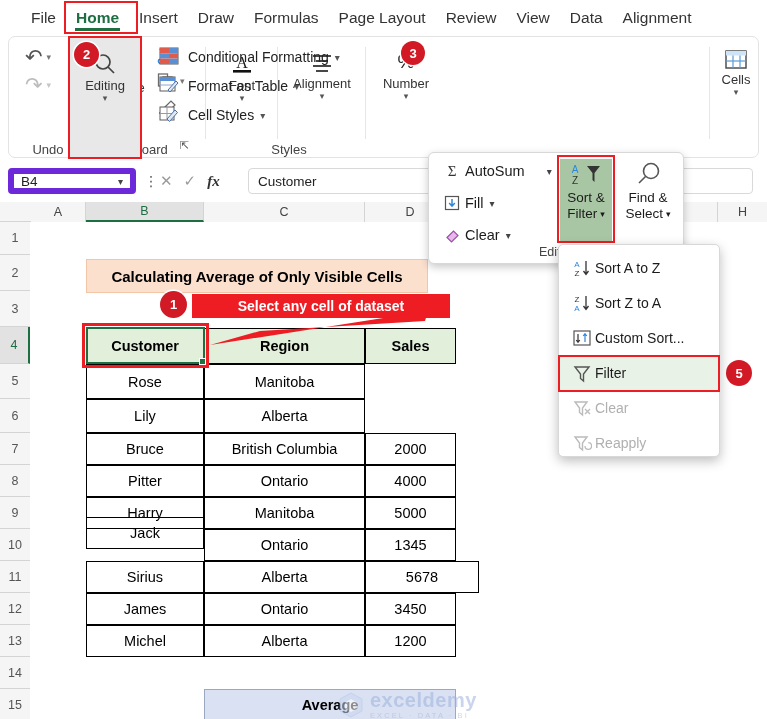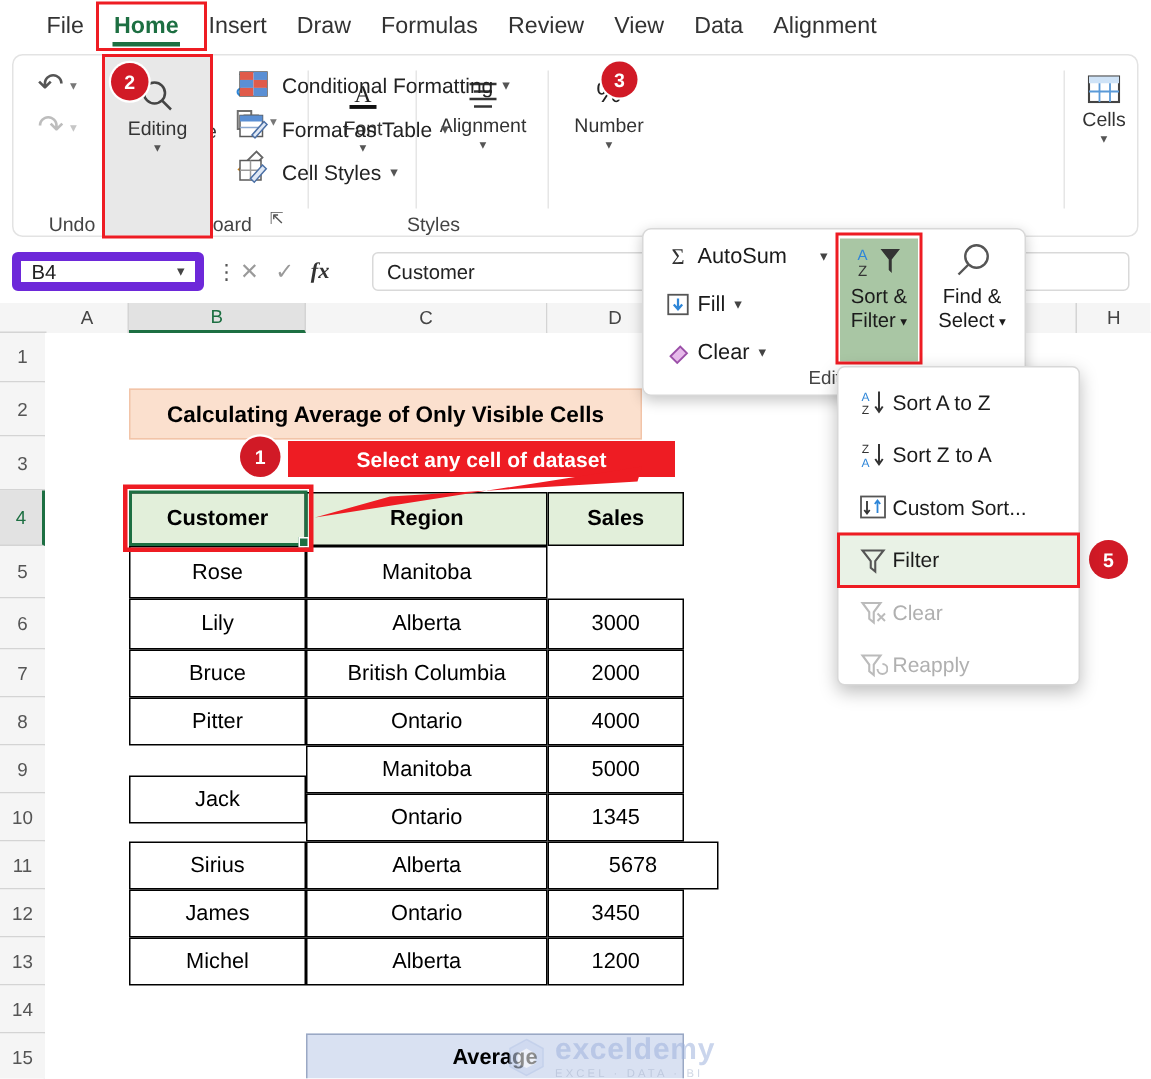--- a/index.html
+++ b/index.html
@@ -196,20 +196,21 @@
 <body>
 
 <div id="app">
 
   <div class="tabbar">
     <div class="tab first">File</div>
     <div class="tab active">Home</div>
     <div class="tab">Insert</div>
     <div class="tab">Draw</div>
     <div class="tab">Formulas</div>
+    <div class="tab">Page Layout</div>
     <div class="tab">Review</div>
     <div class="tab">View</div>
     <div class="tab">Data</div>
     <div class="tab">Alignment</div>
   </div>
   <div class="tab-hl"></div>
 
   <div class="ribbon">
 
     <div class="rgroup" style="left:4px;width:70px;">
@@ -427,30 +428,30 @@
 
       <div class="cell b bordered hdr-cell" style="left:55px;top:106px;width:118px;height:36px;">Customer</div>
       <div class="cell b bordered hdr-cell" style="left:173px;top:106px;width:161px;height:36px;">Region</div>
       <div class="cell b bordered hdr-cell" style="left:334px;top:106px;width:91px;height:36px;">Sales</div>
 
       <div class="cell bordered" style="left:55px;top:142px;width:118px;height:35px;">Rose</div>
       <div class="cell bordered" style="left:173px;top:142px;width:161px;height:35px;">Manitoba</div>
 
       <div class="cell bordered" style="left:55px;top:177px;width:118px;height:34px;">Lily</div>
       <div class="cell bordered" style="left:173px;top:177px;width:161px;height:34px;">Alberta</div>
-      <div class="cell bordered" style="left:334px;top:177px;width:91px;height:34px;">3000</div>
 
       <div class="cell bordered" style="left:55px;top:211px;width:118px;height:32px;">Bruce</div>
       <div class="cell bordered" style="left:173px;top:211px;width:161px;height:32px;">British Columbia</div>
       <div class="cell bordered" style="left:334px;top:211px;width:91px;height:32px;">2000</div>
 
       <div class="cell bordered" style="left:55px;top:243px;width:118px;height:32px;">Pitter</div>
       <div class="cell bordered" style="left:173px;top:243px;width:161px;height:32px;">Ontario</div>
       <div class="cell bordered" style="left:334px;top:243px;width:91px;height:32px;">4000</div>
 
+      <div class="cell bordered" style="left:55px;top:275px;width:118px;height:32px;">Harry</div>
       <div class="cell bordered" style="left:173px;top:275px;width:161px;height:32px;">Manitoba</div>
       <div class="cell bordered" style="left:334px;top:275px;width:91px;height:32px;">5000</div>
 
       <div class="cell bordered" style="left:55px;top:295px;width:118px;height:32px;">Jack</div>
       <div class="cell bordered" style="left:173px;top:307px;width:161px;height:32px;">Ontario</div>
       <div class="cell bordered" style="left:334px;top:307px;width:91px;height:32px;">1345</div>
 
       <div class="cell bordered" style="left:55px;top:339px;width:118px;height:32px;">Sirius</div>
       <div class="cell bordered" style="left:173px;top:339px;width:161px;height:32px;">Alberta</div>
       <div class="cell bordered" style="left:334px;top:339px;width:114px;height:32px;">5678</div>

